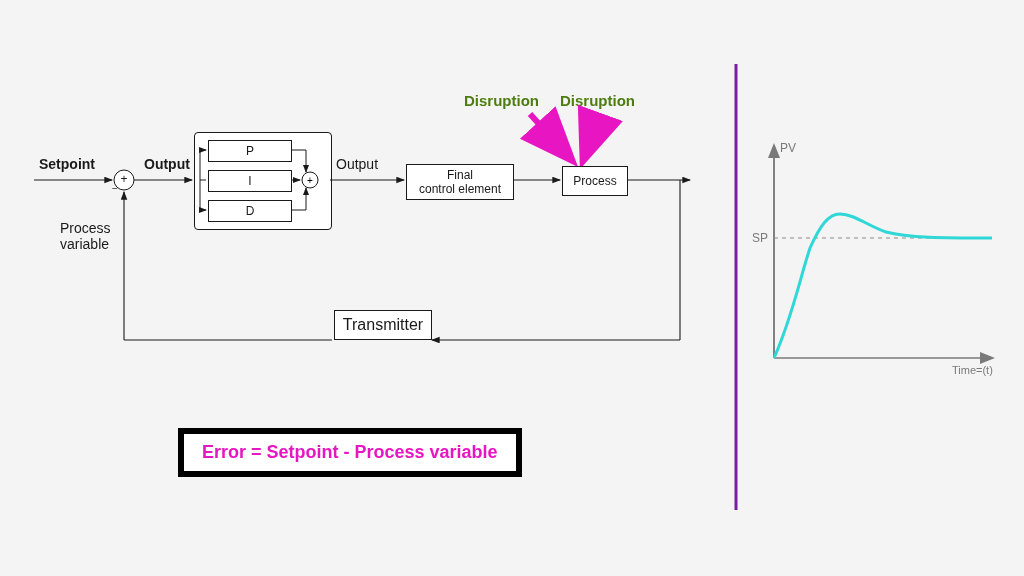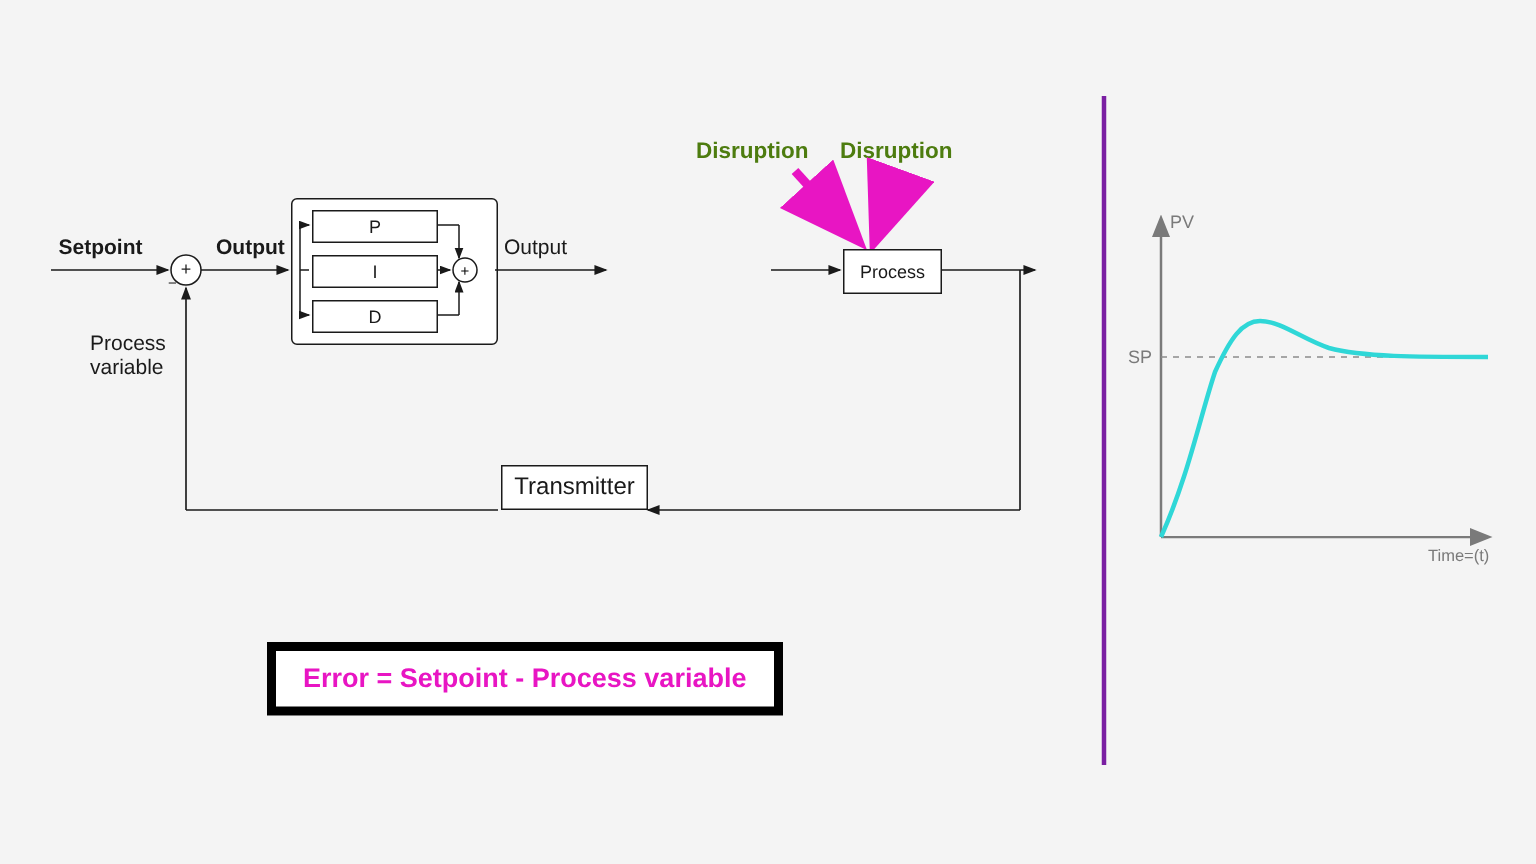--- a/index.html
+++ b/index.html
@@ -85,18 +85,20 @@
     <text x="6" y="4" font-size="12" fill="#7a7a7a">PV</text>
     <text x="178" y="226" font-size="11" fill="#7a7a7a">Time=(t)</text>
 
     <line x1="0" y1="90" x2="218" y2="90" stroke="#8a8a8a" stroke-width="1" stroke-dasharray="4 4"></line>
     <text x="-22" y="94" font-size="12" fill="#7a7a7a">SP</text>
 
     <path d="M0,210 C18,170 26,130 36,100 C46,78 54,66 66,66 C80,66 94,78 112,84 C134,90 170,90 218,90" fill="none" stroke="#2fd7d7" stroke-width="3"></path>
   </g>
 </svg>
 
+<div class="box" style="left:406px;top:164px;width:106px;height:34px;white-space:pre-line;font-size:12px">Final
+control element</div>
 <div class="box" style="left:562px;top:166px;width:64px;height:28px;font-size:12px">Process</div>
 <div class="box" style="left:334px;top:310px;width:96px;height:28px;font-size:16px">Transmitter</div>
 
 <div class="formula" style="left:178px;top:428px">Error = Setpoint - Process variable</div>
 
 </div>
 
 </body></html>

